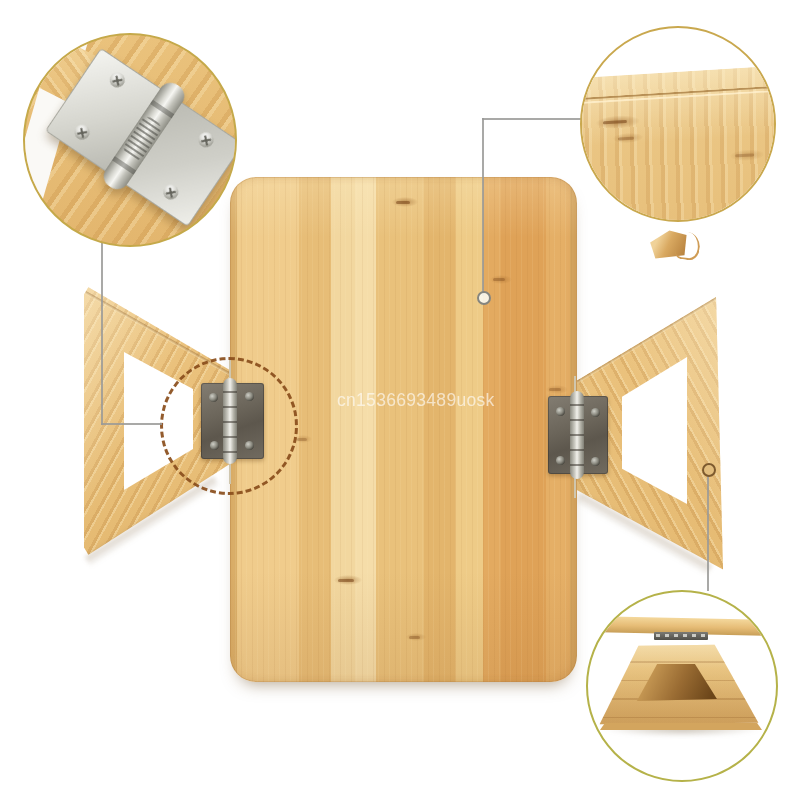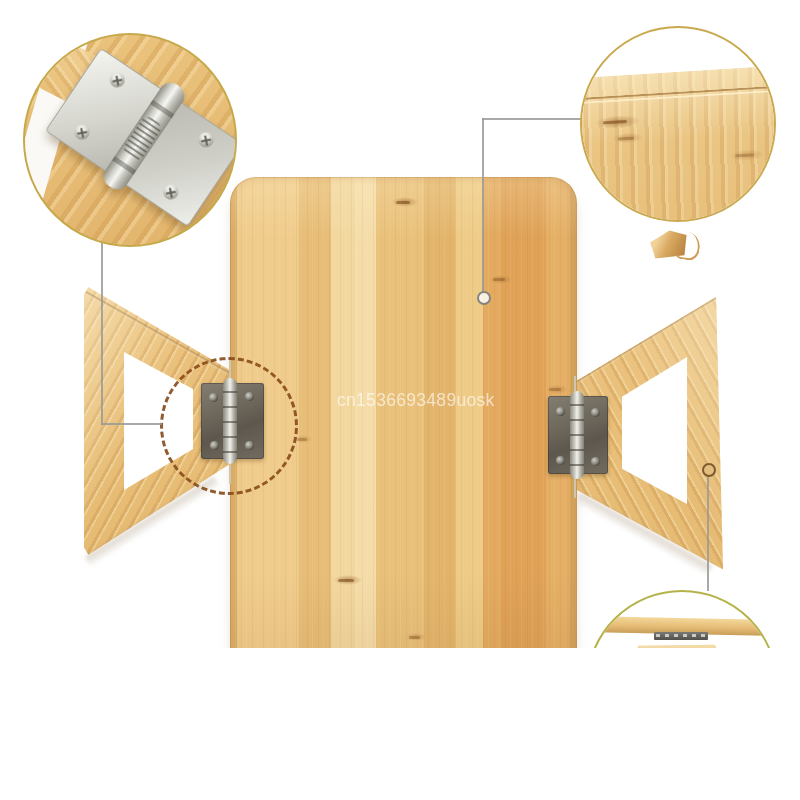--- a/index.html
+++ b/index.html
@@ -1,16 +1,16 @@
 <!DOCTYPE html>
 <html><head>
 <meta charset="utf-8">
 <style>
   html,body{margin:0;padding:0;background:#fff;}
-  .stage{position:relative;width:800px;height:648px;background:#ffffff;overflow:hidden;
+  .stage{position:relative;width:800px;height:800px;background:#ffffff;overflow:hidden;
          font-family:"Liberation Sans", sans-serif;}
 
   
   .board{position:absolute;left:230px;top:177px;width:347px;height:505px;border-radius:26px;
     background:
       repeating-linear-gradient(90deg, rgba(150,95,35,.08) 0 1px, transparent 1px 5px, rgba(255,238,195,.10) 5px 6px, transparent 6px 11px),
       linear-gradient(180deg, rgba(255,244,210,.25) 0%, transparent 12%, transparent 78%, rgba(150,95,40,.12) 100%),
       linear-gradient(90deg,#dbb06b 0 2%,#f0cc8c 2% 20%,#e7bd77 20% 29%,#f2d79f 29% 36%,#f5dda9 36% 42%,#e9c17b 42% 56%,#e3b56c 56% 65%,#eecb87 65% 73%,#e3aa60 73% 78%,#dfa257 78% 91%,#e5af66 91% 98%,#d9ab64 98% 100%);
     box-shadow:0 10px 16px -8px rgba(110,80,40,.5), inset 0 0 0 1px rgba(170,120,60,.25),
                inset -5px 0 9px rgba(160,100,45,.18), inset 5px 0 9px rgba(210,160,90,.18);}

